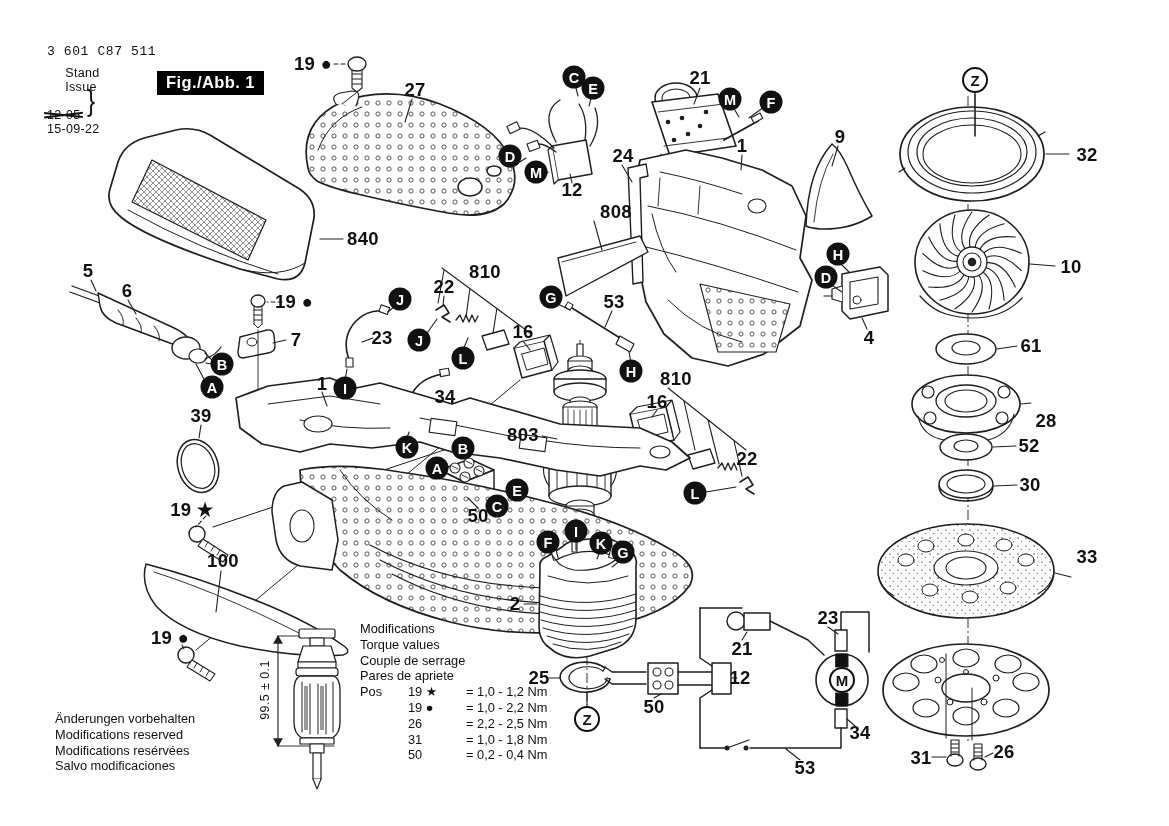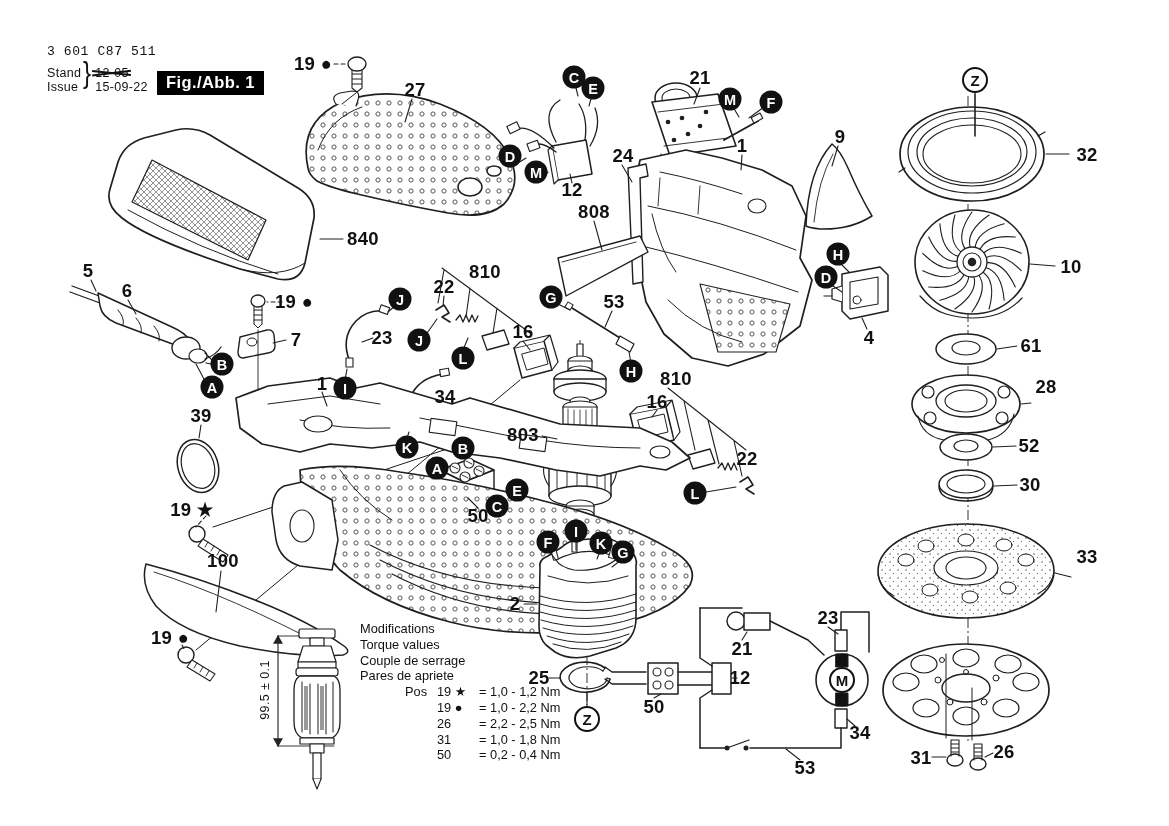--- a/index.html
+++ b/index.html
@@ -1,32 +1,32 @@
 <!DOCTYPE html>
 <html><head>
 <meta charset="utf-8">
 <style>
   html,body{margin:0;padding:0;background:#fff;}
   .stage{position:relative;width:1169px;height:826px;background:#fff;overflow:hidden;
          font-family:"Liberation Sans",sans-serif;color:#111;}
   svg.art{position:absolute;left:0;top:0;}
   .txt{position:absolute;}
   .part-number{left:47px;top:44px;font-size:13px;letter-spacing:.6px;font-family:Liberation Mono, monospace;}
-  .stand-issue{left:47px;top:66px;display:flex;align-items:flex-start;font-size:12.5px;line-height:14px;}
+  .stand-issue{left:47px;top:66px;display:flex;align-items:flex-end;font-size:12.5px;line-height:14px;flex-direction:column;}
   .si-labels div{letter-spacing:.3px;}
   .si-brace{font-size:30px;font-weight:400;margin:0 3px 0 1px;transform:scaleX(.8);}
   .si-values div{letter-spacing:.3px;}
   .struck{position:relative;display:inline-block;}
   .struck::before,.struck::after{content:"";position:absolute;left:-3px;right:-3px;top:46%;height:1.6px;background:#111;}
   .struck::before{transform:rotate(-7deg);}
   .struck::after{transform:rotate(6deg);}
   .fig-badge{left:157px;top:71px;background:#000;color:#fff;font-weight:bold;font-size:16.5px;
              padding:2px 9px 3px 9px;letter-spacing:.4px;}
   .torque{left:360px;top:621px;font-size:12.8px;line-height:15.8px;}
-  .torque-rows{display:grid;grid-template-columns:30px 40px auto;column-gap:2px;margin-left:45px;}
+  .torque-rows{display:grid;grid-template-columns:30px 40px auto;column-gap:18px;}
   .torque-rows .tpos{white-space:nowrap;}
   .footer-notes{left:55px;top:711px;font-size:12.8px;line-height:15.8px;}
   .dim-label{left:265px;top:690px;transform:translate(-50%,-50%) rotate(-90deg);
              font-size:12.5px;white-space:nowrap;letter-spacing:.4px;}
   .part-label{position:absolute;transform:translate(-50%,-50%);font-weight:bold;font-size:18.5px;
               white-space:nowrap;letter-spacing:.3px;}
   .callout{position:absolute;width:23px;height:23px;border-radius:50%;background:#111;color:#fff;
            font-weight:bold;font-size:14.5px;display:flex;align-items:center;justify-content:center;
            transform:translate(-50%,-50%);}
   .callout.outline{background:#fff;color:#111;border:2px solid #111;width:22px;height:22px;font-size:15px;}
@@ -490,37 +490,43 @@
     <span class="tval">= 2,2 - 2,5 Nm</span>
     <span class="tpfx"></span>
     <span class="tpos">31</span>
     <span class="tval">= 1,0 - 1,8 Nm</span>
     <span class="tpfx"></span>
     <span class="tpos">50</span>
     <span class="tval">= 0,2 - 0,4 Nm</span>
   </div>
 </div>
 
+<div class="txt footer-notes">
+  <div>Änderungen vorbehalten</div>
+  <div>Modifications reserved</div>
+  <div>Modifications resérvées</div>
+  <div>Salvo modificaciones</div>
+</div>
 
 <div class="txt dim-label">99.5 ± 0.1</div>
 
 <div id="label-layer">
       <div class="part-label" style="left: 313px; top: 64px;">19 ●</div>
       <div class="part-label" style="left: 415px; top: 90px;">27</div>
       <div class="part-label" style="left: 572px; top: 190px;">12</div>
-      <div class="part-label" style="left: 594px; top: 212px;">808</div>
+      <div class="part-label" style="left: 616px; top: 212px;">808</div>
       <div class="part-label" style="left: 623px; top: 156px;">24</div>
       <div class="part-label" style="left: 700px; top: 78px;">21</div>
       <div class="part-label" style="left: 742px; top: 146px;">1</div>
       <div class="part-label" style="left: 840px; top: 137px;">9</div>
       <div class="part-label" style="left: 1087px; top: 155px;">32</div>
       <div class="part-label" style="left: 1071px; top: 267px;">10</div>
       <div class="part-label" style="left: 869px; top: 338px;">4</div>
       <div class="part-label" style="left: 1031px; top: 346px;">61</div>
-      <div class="part-label" style="left: 1046px; top: 387px;">28</div>
+      <div class="part-label" style="left: 1046px; top: 421px;">28</div>
       <div class="part-label" style="left: 1029px; top: 446px;">52</div>
       <div class="part-label" style="left: 1030px; top: 485px;">30</div>
       <div class="part-label" style="left: 1087px; top: 557px;">33</div>
       <div class="part-label" style="left: 921px; top: 758px;">31</div>
       <div class="part-label" style="left: 1004px; top: 752px;">26</div>
       <div class="part-label" style="left: 363px; top: 239px;">840</div>
       <div class="part-label" style="left: 88px; top: 271px;">5</div>
       <div class="part-label" style="left: 127px; top: 291px;">6</div>
       <div class="part-label" style="left: 294px; top: 302px;">19 ●</div>
       <div class="part-label" style="left: 296px; top: 340px;">7</div>

